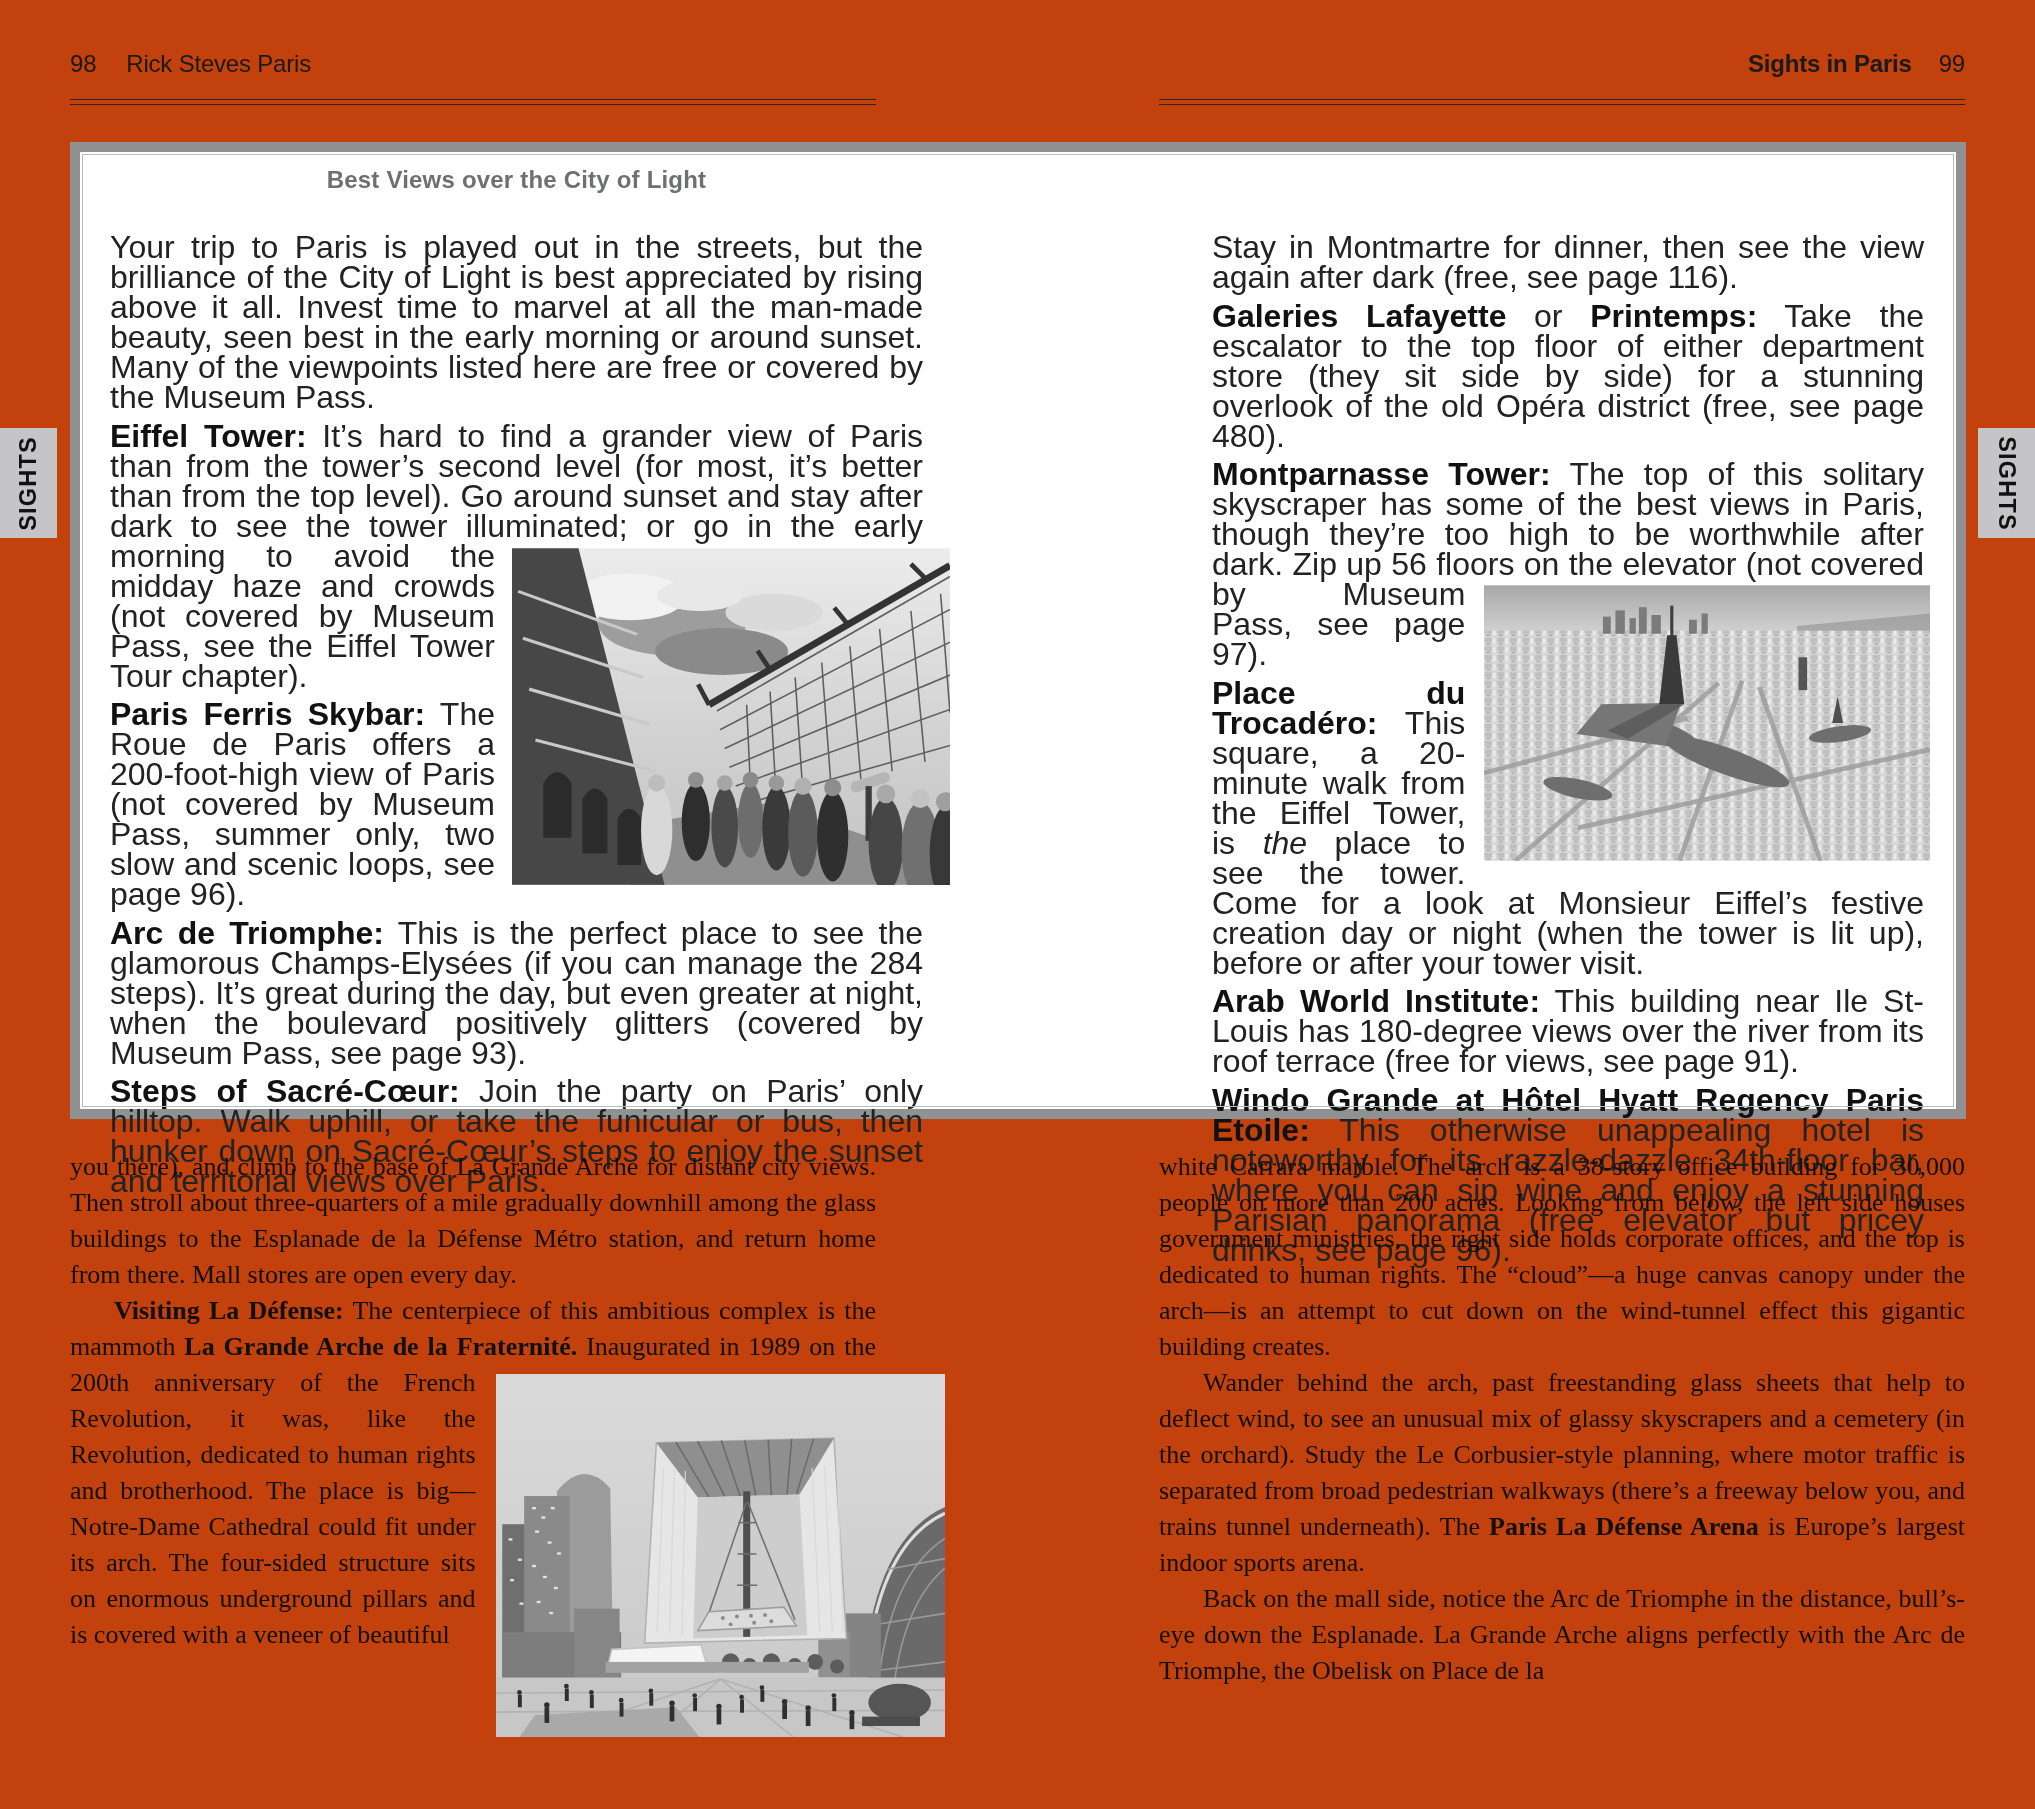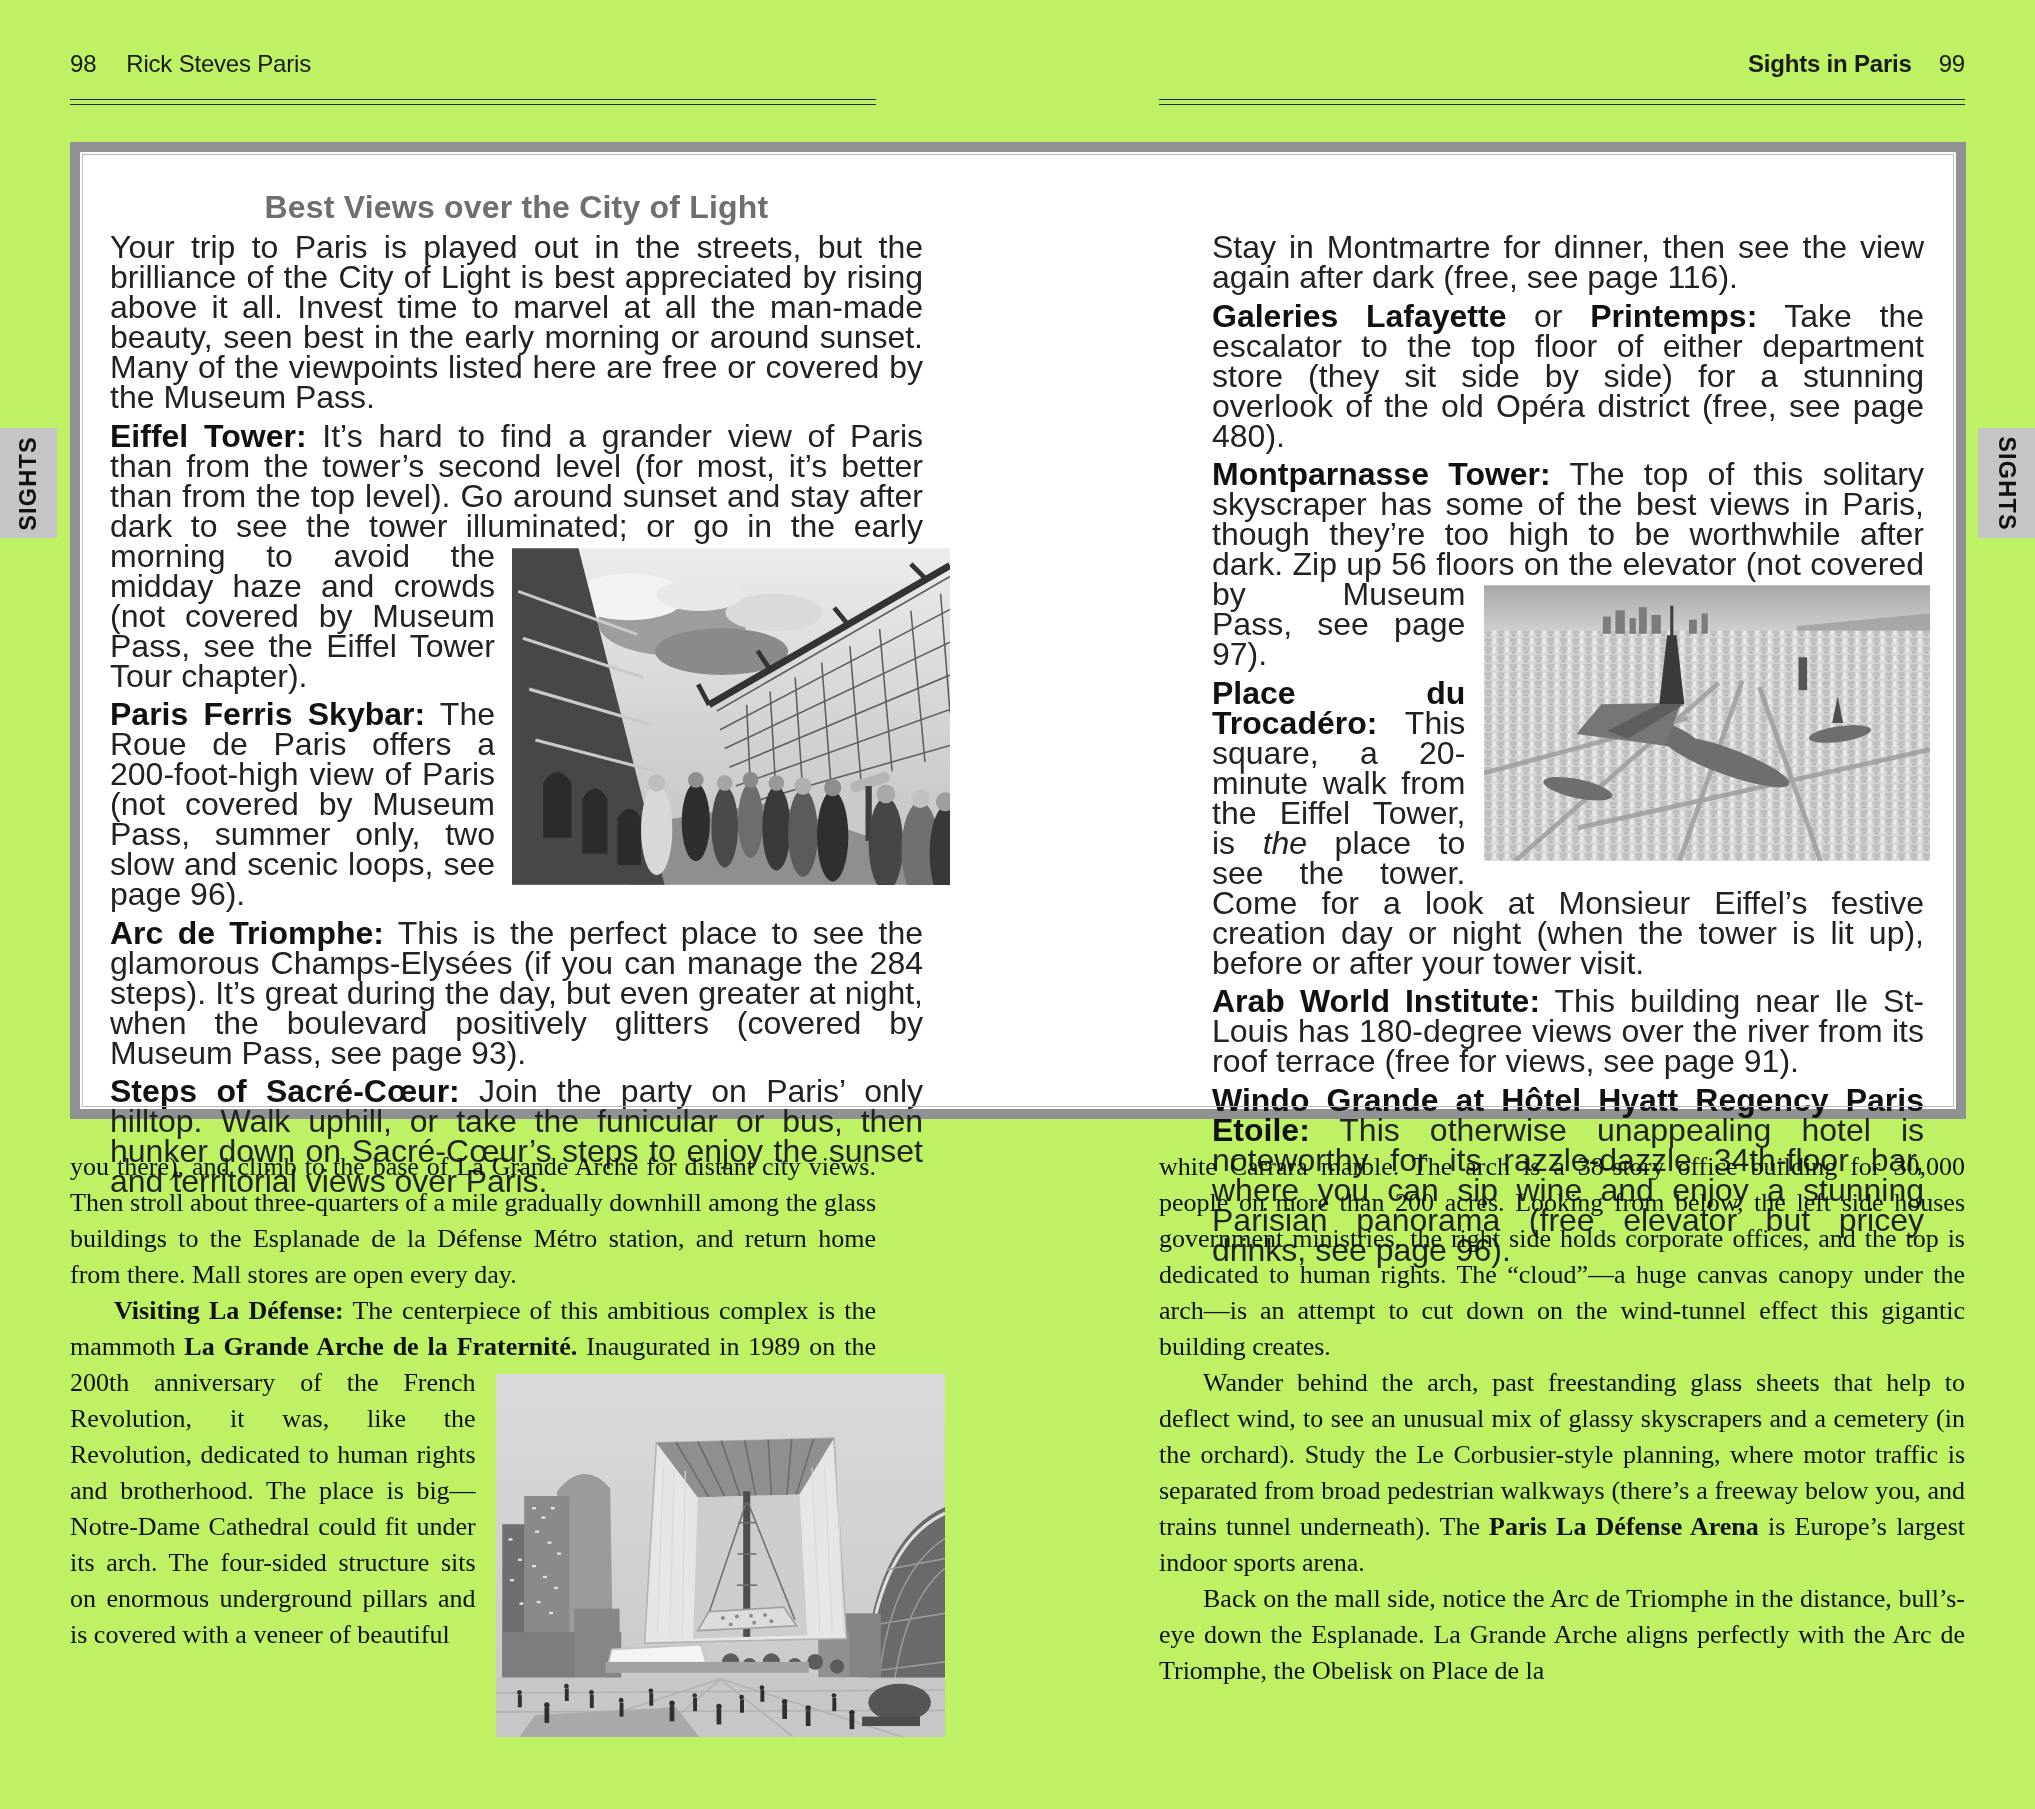--- a/index.html
+++ b/index.html
@@ -1,16 +1,16 @@
 <!DOCTYPE html>
 <html style="font-size:12.5px"><head>
 <meta charset="utf-8">
 <style>
   html,body{margin:0;padding:0;background:#ffffff;}
-  .page{position:relative;width:2035px;height:1809px;background:#bef264;overflow:hidden;
+  .page{position:relative;width:2035px;height:1809px;background:#c2410c;overflow:hidden;
         font-family:"Liberation Sans",sans-serif;color:#1c1c1c;}
 
   
   .hdr{position:absolute;top:50px;font-size:24px;letter-spacing:-0.2px;color:#1a1a1a;}
   .hdr-left{left:70px;width:806px;text-align:left;}
   .hdr-right{left:1159px;width:806px;text-align:right;}
   .hdr .num{font-weight:400;}
   .hdr-left .ttl{margin-left:30px;font-weight:400;}
   .hdr-right .ttl{font-weight:700;margin-right:27px;}
   .rule{position:absolute;top:99px;height:3.9px;border-top:1.6px solid #262626;border-bottom:1.6px solid #262626;}
@@ -23,22 +23,22 @@
   .tab-left{left:0;}
   .tab-right{left:1978px;}
   .tab span{font-weight:700;font-size:23.5px;letter-spacing:1.2px;color:#111;white-space:nowrap;}
   .tab-left span{transform:rotate(-90deg);}
   .tab-right span{transform:rotate(90deg);}
 
   
   .feature-box{position:absolute;left:70px;top:142px;width:1896px;height:977px;
                border:10.2px solid #8f9193;box-sizing:border-box;background:#ffffff;}
   .feature-box::after{content:"";position:absolute;inset:2.3px;border:1.6px solid #b9bbbd;pointer-events:none;}
-  .box-title{position:absolute;left:30px;top:37px;width:813px;text-align:center;
-             font-weight:700;font-size:32px;color:#6d6f71;letter-spacing:0.2px;}
+  .box-title{position:absolute;left:30px;top:14px;width:813px;text-align:center;
+             font-weight:700;font-size:24px;color:#6d6f71;letter-spacing:0.2px;}
   .bcol{position:absolute;top:80px;font-size:32px;line-height:30px;text-align:justify;color:#222;}
   .bcol-left{left:30px;width:813px;}
   .bcol-right{left:1132px;width:712px;}
   .bcol p{margin:0 0 8.6px 0;}
   .bcol b{font-weight:700;color:#111;}
 
   
   .ph{float:right;}
   .ph svg{display:block;}
   .ph1{margin:7.8px -27px 9.4px 17px;}

